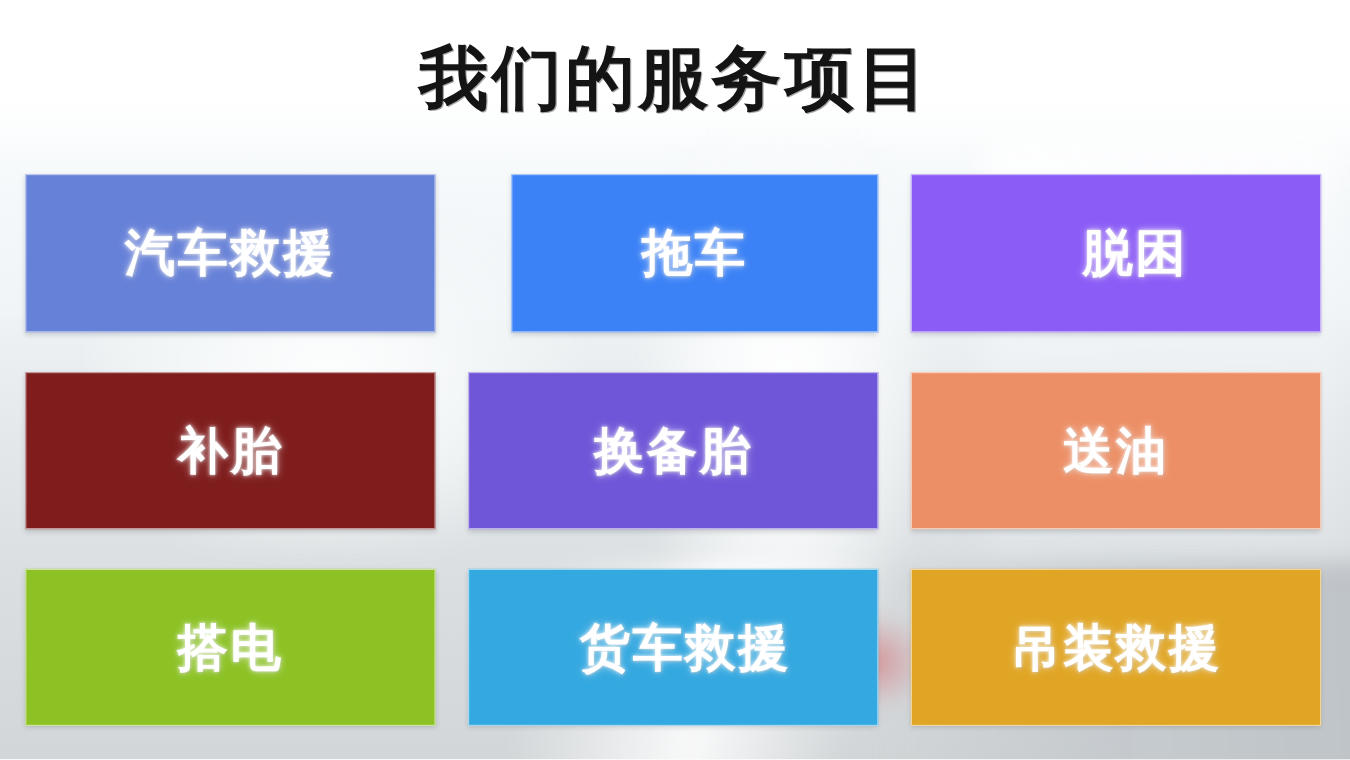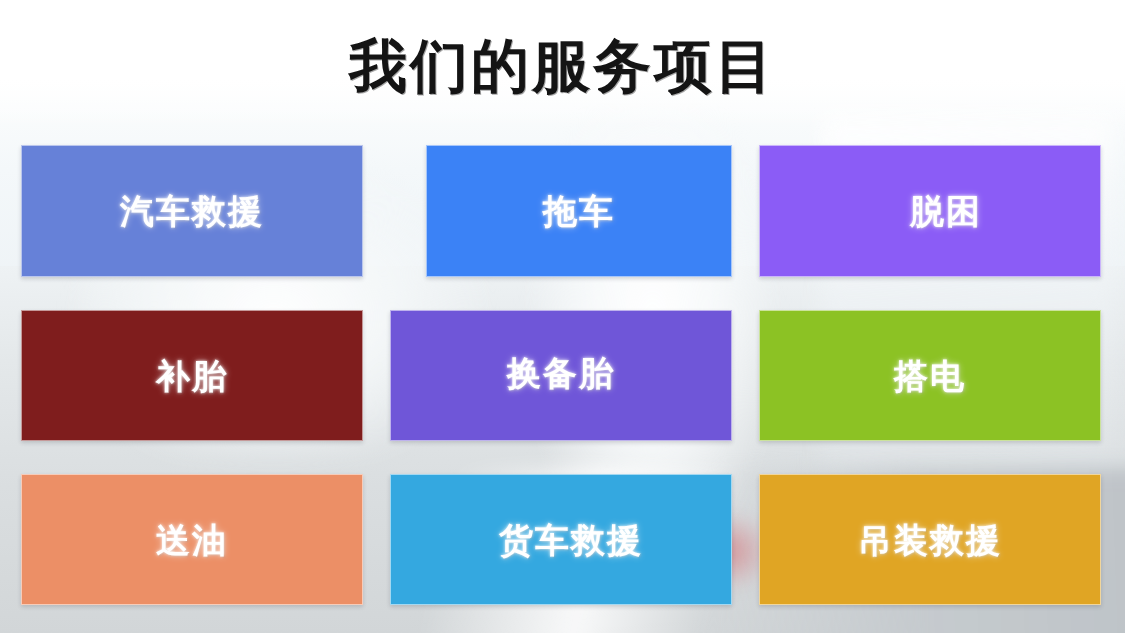--- a/index.html
+++ b/index.html
@@ -156,21 +156,21 @@
     position: relative;
     display: flex;
     align-items: center;
     justify-content: center;
     box-sizing: border-box;
     border: 1px solid rgba(255,255,255,.55);
     box-shadow: 0 2px 4px rgba(40,45,55,.18);
     cursor: pointer;
   }
   .tile-label {
-    font-size: 34px;
+    font-size: 42px;
     font-weight: 700;
     letter-spacing: 2px;
     color: #ffffff;
     line-height: 1;
     white-space: nowrap;
     text-shadow:
        0 0 3px rgba(255,255,255,.95),
        0 0 7px rgba(255,255,255,.55),
        1px 1px 2px rgba(0,0,0,.18);
   }
@@ -206,32 +206,32 @@
     </div>
 
     <div class="tile" style="background-color: #8b5cf6; padding-left: 32px;">
       <span class="tile-label" style="color: rgb(255, 255, 255);">脱困</span>
     </div>
 
     <div class="tile" style="background-color: #7f1d1d;">
       <span class="tile-label" style="color: rgb(255, 255, 255);">补胎</span>
     </div>
 
-    <div class="tile" style="background-color: rgb(111, 86, 216); font-family: Liberation Mono, monospace;">
+    <div class="tile" style="background-color: rgb(111, 86, 216);">
       <span class="tile-label" style="color: rgb(255, 255, 255);">换备胎</span>
+    </div>
+
+    <div class="tile" style="background-color: rgb(236, 143, 102);">
+      <span class="tile-label" style="color: rgb(255, 255, 255);">送油</span>
     </div>
 
     <div class="tile" style="background-color: rgb(140, 194, 36);">
       <span class="tile-label" style="color: rgb(255, 255, 255);">搭电</span>
     </div>
 
-    <div class="tile" style="background-color: rgb(236, 143, 102);">
-      <span class="tile-label" style="color: rgb(255, 255, 255);">送油</span>
-    </div>
-
     <div class="tile" style="background-color: rgb(52, 168, 224); padding-left: 20px;">
       <span class="tile-label" style="color: rgb(255, 255, 255);">货车救援</span>
     </div>
 
     <div class="tile" style="background-color: rgb(224, 165, 36);">
       <span class="tile-label" style="color: rgb(255, 255, 255);">吊装救援</span>
     </div>
 
   </div>
 </div>

